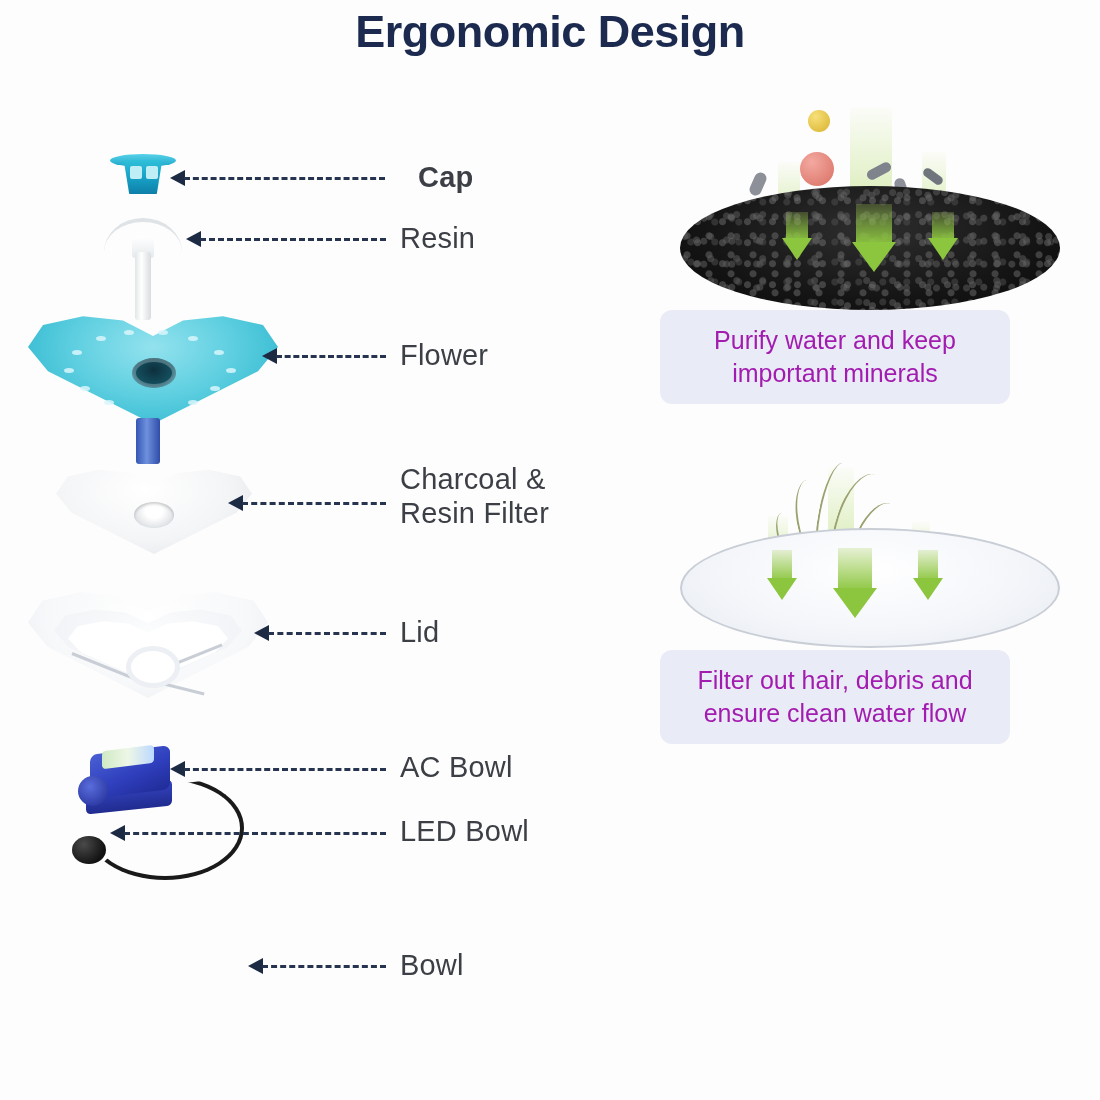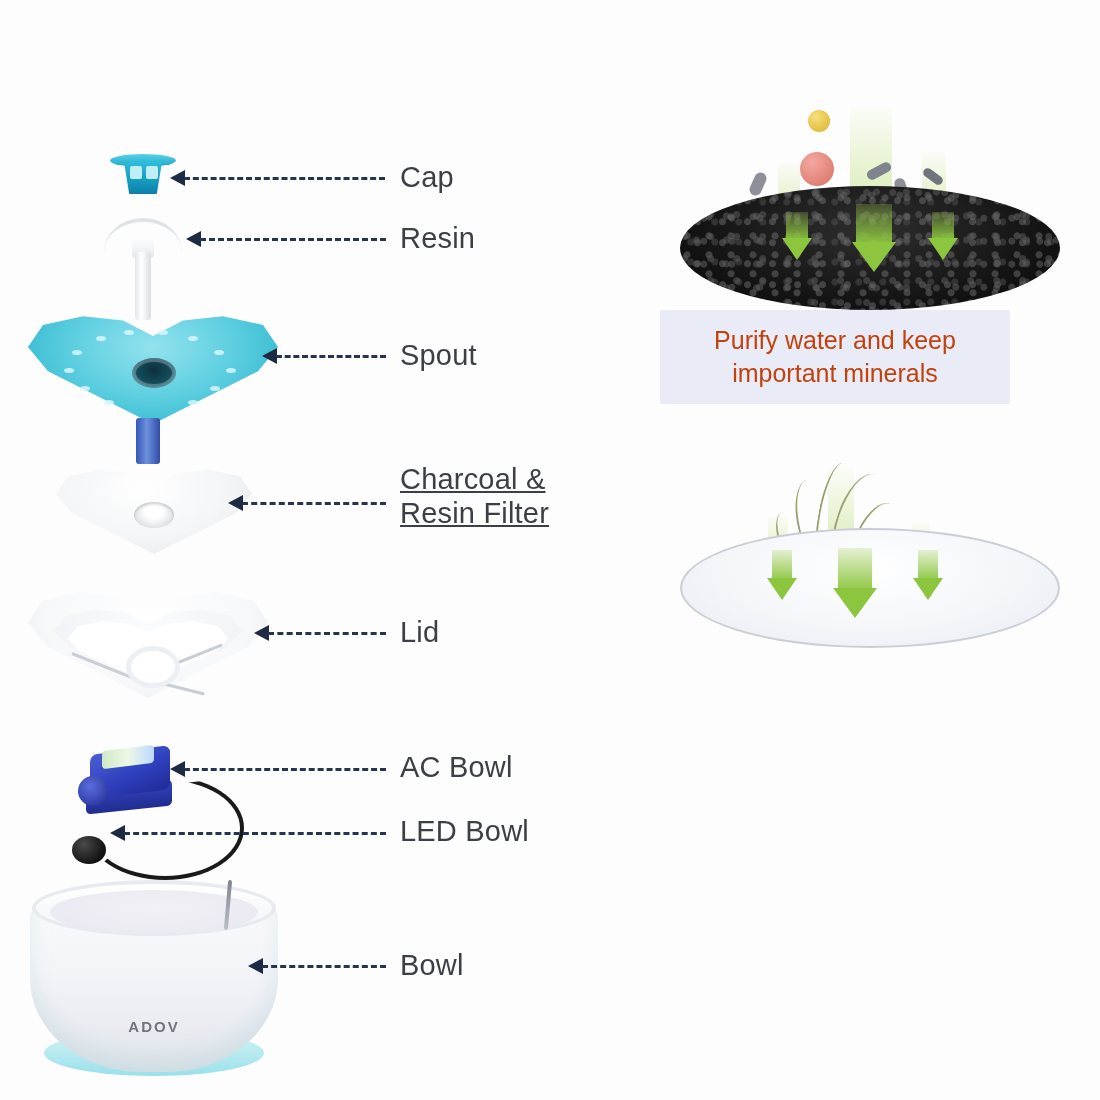--- a/index.html
+++ b/index.html
@@ -282,50 +282,51 @@
     position:absolute;
     background:linear-gradient(180deg,rgba(205,232,140,.05),rgba(170,214,90,.55));
     border-radius:3px;
   }
 
   
   .caption{
     position:absolute;
     width:350px;
     background:#e9ebf7;
-    border-radius:2px;
+    border-radius:12px;
     text-align:center;
     font-family:"Liberation Sans", sans-serif;
     font-size:25px;
-    color:#c2410c;
+    color:#a21caf;
     line-height:1.32;
     padding:14px 10px;
     box-sizing:border-box;
     white-space:pre-line;
   }
 </style>
 </head>
 <body>
 
 <div class="page">
 
+  <div class="title">Ergonomic Design</div>
 
   <div class="left-col">
 
     <div class="part" style="left:110px;top:60px;width:70px;height:55px;">
       <div class="cap-rim"></div>
       <div class="cap-body"></div>
       <div class="cap-slot a"></div>
       <div class="cap-slot b"></div>
     </div>
     <div class="connector" style="left:170px;top:87px;width:215px;">
       <div class="head"></div>
       <div class="dash"></div>
     </div>
-    <div class="label" style="left:400px;top:70px;">Cap</div>
+    <div class="label" style="left:418px;top:70px;font-weight:bold;">Cap</div>
 
     <div class="part" style="left:104px;top:128px;width:80px;height:110px;">
       <div class="flower-dome"></div>
       <div class="flower-hub"></div>
       <div class="flower-stem"></div>
     </div>
     <div class="connector" style="left:186px;top:148px;width:200px;">
       <div class="head"></div>
       <div class="dash"></div>
     </div>
@@ -345,31 +346,31 @@
       <div class="spout-dot" style="left:182px;top:72px;"></div>
       <div class="spout-dot" style="left:76px;top:86px;"></div>
       <div class="spout-dot" style="left:160px;top:86px;"></div>
       <div class="spout-hole"></div>
       <div class="spout-tube"></div>
     </div>
     <div class="connector" style="left:262px;top:265px;width:124px;">
       <div class="head"></div>
       <div class="dash"></div>
     </div>
-    <div class="label" style="left:400px;top:248px;">Spout</div>
+    <div class="label" style="left:400px;top:248px;">Flower</div>
 
     <div class="part" style="left:56px;top:378px;width:196px;height:92px;">
       <div class="filter-pad heart-shape"></div>
       <div class="filter-hole"></div>
     </div>
     <div class="connector" style="left:228px;top:412px;width:158px;">
       <div class="head"></div>
       <div class="dash"></div>
     </div>
-    <div class="label" style="left:400px;top:372px;text-decoration:underline;">Charcoal &amp;
+    <div class="label" style="left:400px;top:372px;">Charcoal &amp;
 Resin Filter</div>
 
     <div class="part" style="left:28px;top:500px;width:240px;height:120px;">
       <div class="lid-outer heart-shape"></div>
       <div class="lid-inner heart-shape"></div>
       <div class="lid-well heart-shape"></div>
       <div class="lid-spoke" style="left:44px;top:62px;width:82px;transform:rotate(22deg);"></div>
       <div class="lid-spoke" style="left:118px;top:84px;width:82px;transform:rotate(-22deg);"></div>
       <div class="lid-spoke" style="left:118px;top:88px;width:60px;transform:rotate(14deg);"></div>
       <div class="lid-ring"></div>
@@ -393,28 +394,20 @@
       <div class="dash"></div>
     </div>
     <div class="label" style="left:400px;top:660px;">AC Bowl</div>
 
     <div class="connector" style="left:110px;top:742px;width:276px;">
       <div class="head"></div>
       <div class="dash"></div>
     </div>
     <div class="label" style="left:400px;top:724px;">LED Bowl</div>
 
-    <div class="part" style="left:30px;top:790px;width:250px;height:200px;">
-      <div class="bowl-base"></div>
-      <div class="bowl-body"></div>
-      <div class="bowl-rim"></div>
-      <div class="bowl-inner"></div>
-      <div class="bowl-probe"></div>
-      <div class="bowl-brand">ADOV</div>
-    </div>
     <div class="connector" style="left:248px;top:875px;width:138px;">
       <div class="head"></div>
       <div class="dash"></div>
     </div>
     <div class="label" style="left:400px;top:858px;">Bowl</div>
 
   </div>
 
   <div class="right-col">
 
@@ -463,17 +456,19 @@
 
         <div class="ellipse mesh-bed" style="top:90px;"></div>
 
         <div class="arrow-stem" style="left:178px;top:110px;width:34px;height:44px;"></div>
         <div class="arrow-head" style="left:173px;top:150px;"></div>
         <div class="arrow-stem" style="left:112px;top:112px;width:20px;height:32px;"></div>
         <div class="arrow-head sm" style="left:107px;top:140px;"></div>
         <div class="arrow-stem" style="left:258px;top:112px;width:20px;height:32px;"></div>
         <div class="arrow-head sm" style="left:253px;top:140px;"></div>
       </div>
+      <div class="caption" style="position:relative;">Filter out hair, debris and
+ensure clean water flow</div>
     </div>
 
 
   </div>
 </div>
 
 </body></html>

